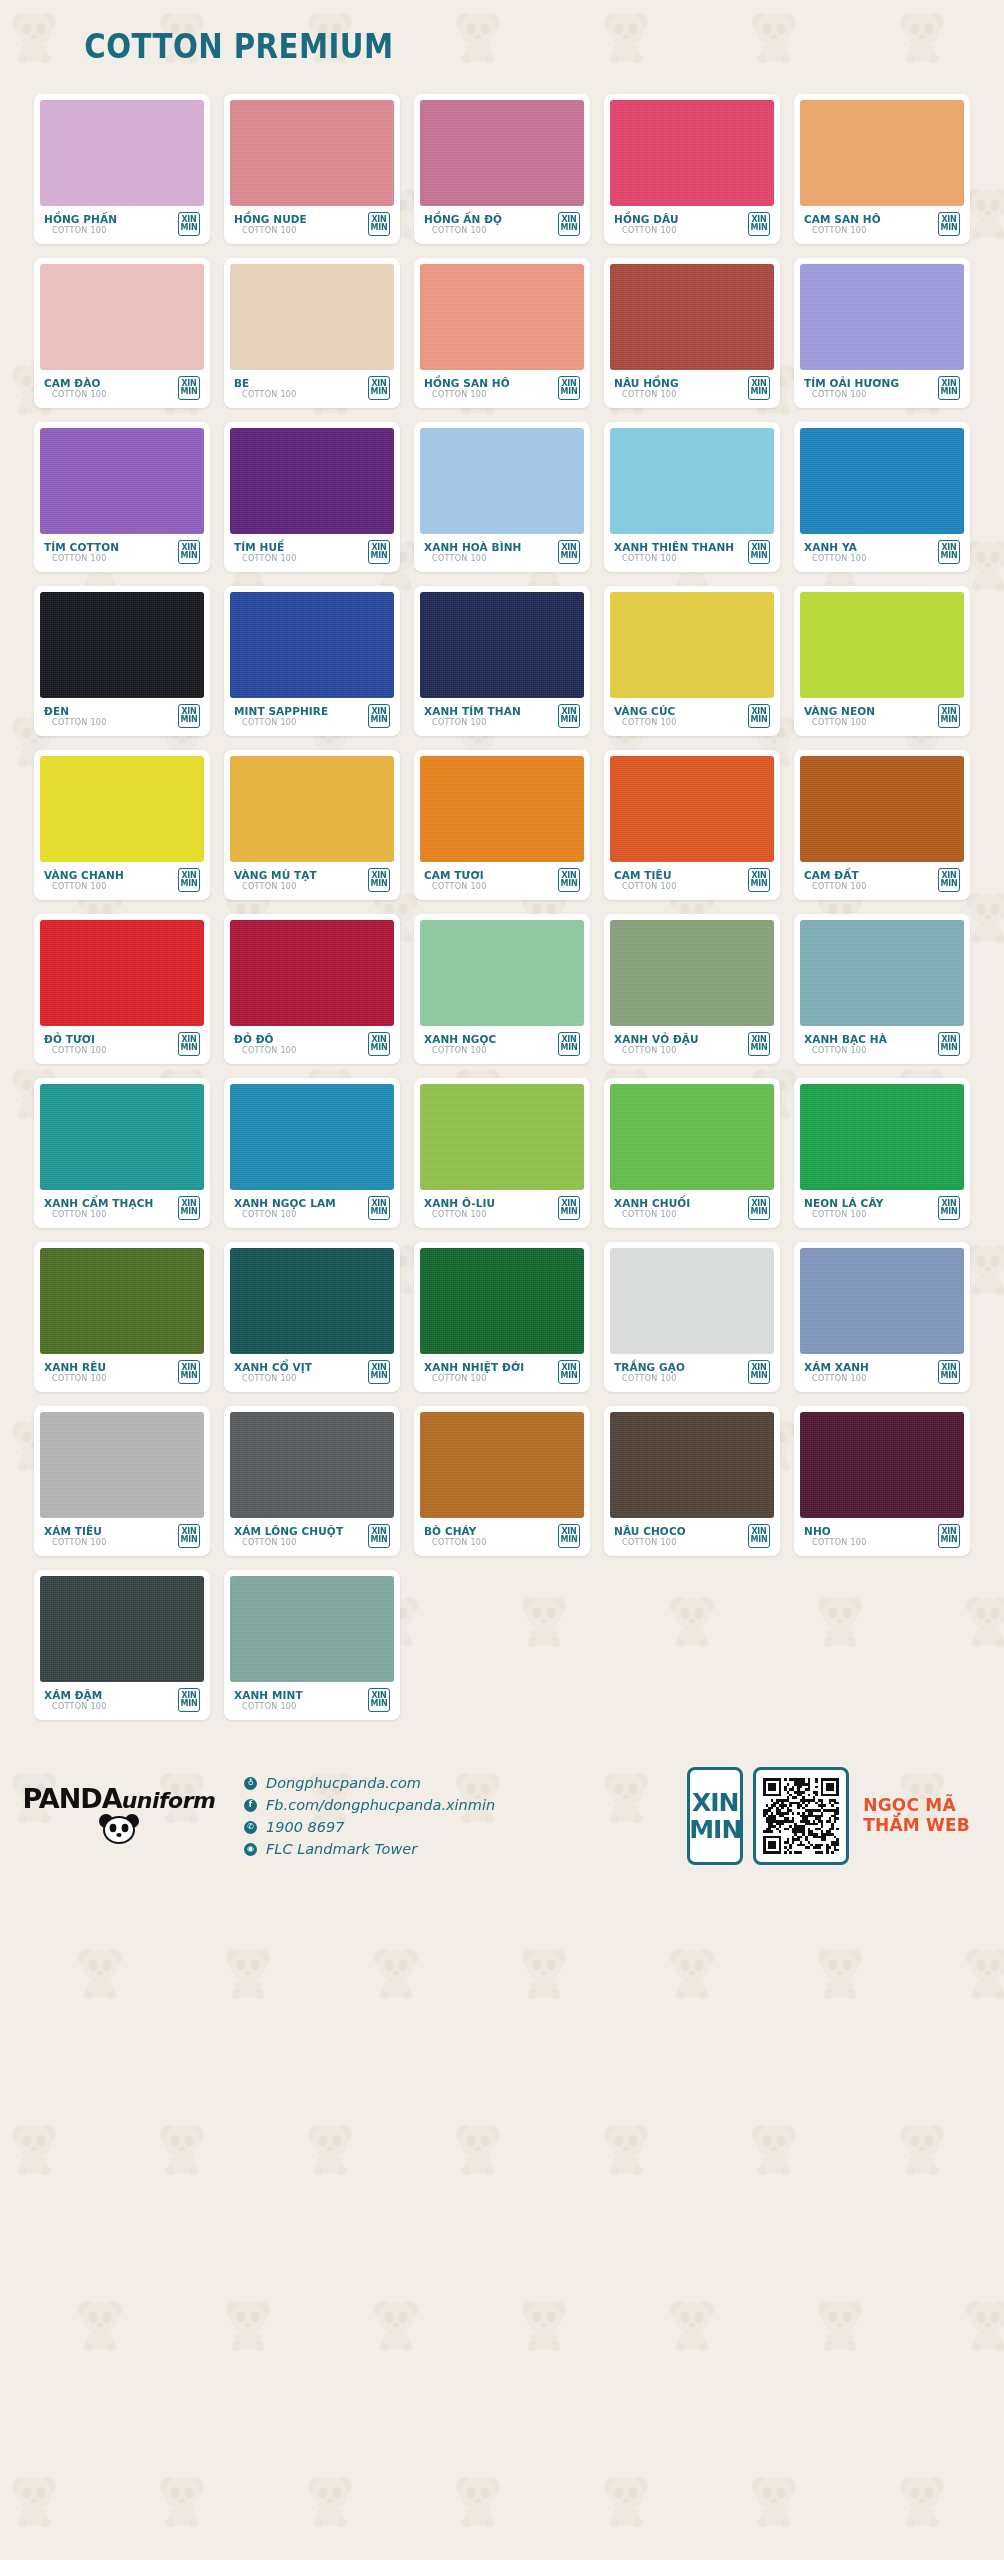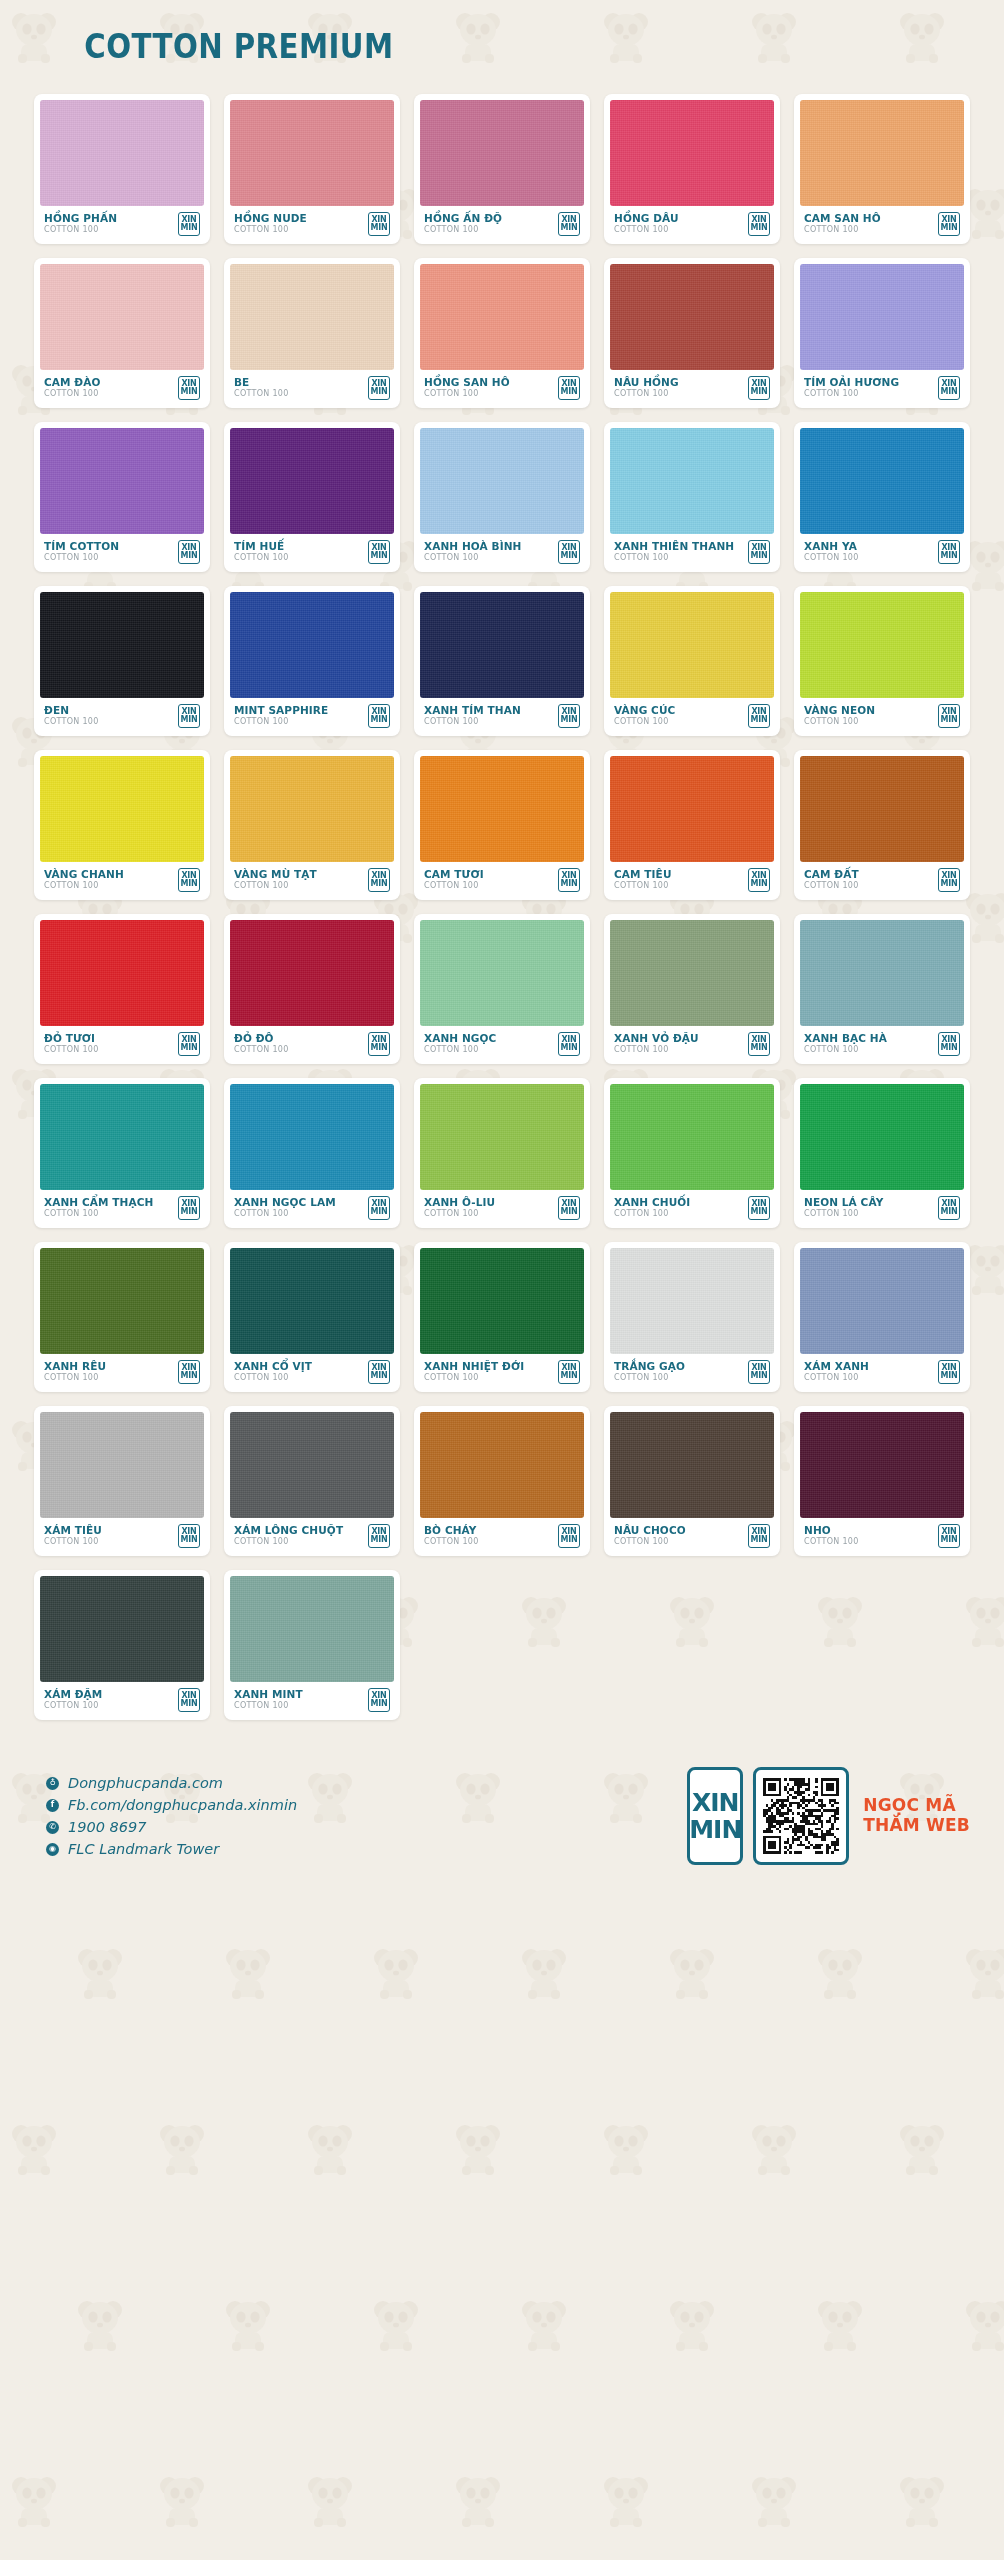--- a/index.html
+++ b/index.html
@@ -86,21 +86,21 @@
   .swatch {
     height: 106px;
     border-radius: 3px;
     position: relative;
     background-image:
       repeating-linear-gradient(0deg, rgba(255,255,255,0.055) 0 1px, rgba(0,0,0,0.02) 1px 2px),
       repeating-linear-gradient(90deg, rgba(255,255,255,0.04) 0 1px, rgba(0,0,0,0.015) 1px 2px);
   }
   .card-meta {
     display: flex;
-    align-items: flex-start;
+    align-items: flex-end;
     justify-content: space-between;
     padding: 6px 4px 8px 4px;
     gap: 4px;
   }
   .meta-text { min-width: 0; }
   .cname {
     font-family: "DejaVu Sans", sans-serif;
     font-weight: bold;
     font-size: 10.5px;
     letter-spacing: 0.1px;
@@ -109,20 +109,21 @@
     white-space: nowrap;
   }
   .csub {
     font-family: "DejaVu Sans", sans-serif;
     font-size: 8px;
     letter-spacing: 0.3px;
     color: #9aa3a8;
     line-height: 1.3;
     margin-top: 1px;
     white-space: nowrap;
+    margin-left: 8px;
   }
 
   
   .xm-badge {
     flex: 0 0 auto;
     width: 22px;
     height: 24px;
     border: 1.4px solid #1a6a80;
     border-radius: 3px;
     display: flex;
@@ -2240,20 +2241,35 @@
         <div class="xm-badge">
           <span>XIN</span>
           <span>MIN</span>
         </div>
       </div>
     </div>
   </div>
 
 <div class="footer">
 
+  <div class="panda-logo">
+    <div class="word">
+      <span>PANDA</span><em>uniform</em>
+    </div>
+    <div class="mark">
+      <svg width="42" height="30" viewBox="0 0 42 30">
+        <ellipse cx="8" cy="7" rx="7" ry="7" fill="#111"></ellipse>
+        <ellipse cx="34" cy="7" rx="7" ry="7" fill="#111"></ellipse>
+        <ellipse cx="21" cy="16" rx="15" ry="13" fill="#fff" stroke="#111" stroke-width="2"></ellipse>
+        <ellipse cx="15" cy="14" rx="3.4" ry="4.2" fill="#111"></ellipse>
+        <ellipse cx="27" cy="14" rx="3.4" ry="4.2" fill="#111"></ellipse>
+        <ellipse cx="21" cy="21" rx="2.6" ry="2" fill="#111"></ellipse>
+      </svg>
+    </div>
+  </div>
 
   <div class="contact" id="contact-list">
       <div class="contact-row">
         <div class="c-icon">♁</div>
         <div class="c-text">Dongphucpanda.com</div>
       </div>
       <div class="contact-row">
         <div class="c-icon">f</div>
         <div class="c-text">Fb.com/dongphucpanda.xinmin</div>
       </div>

